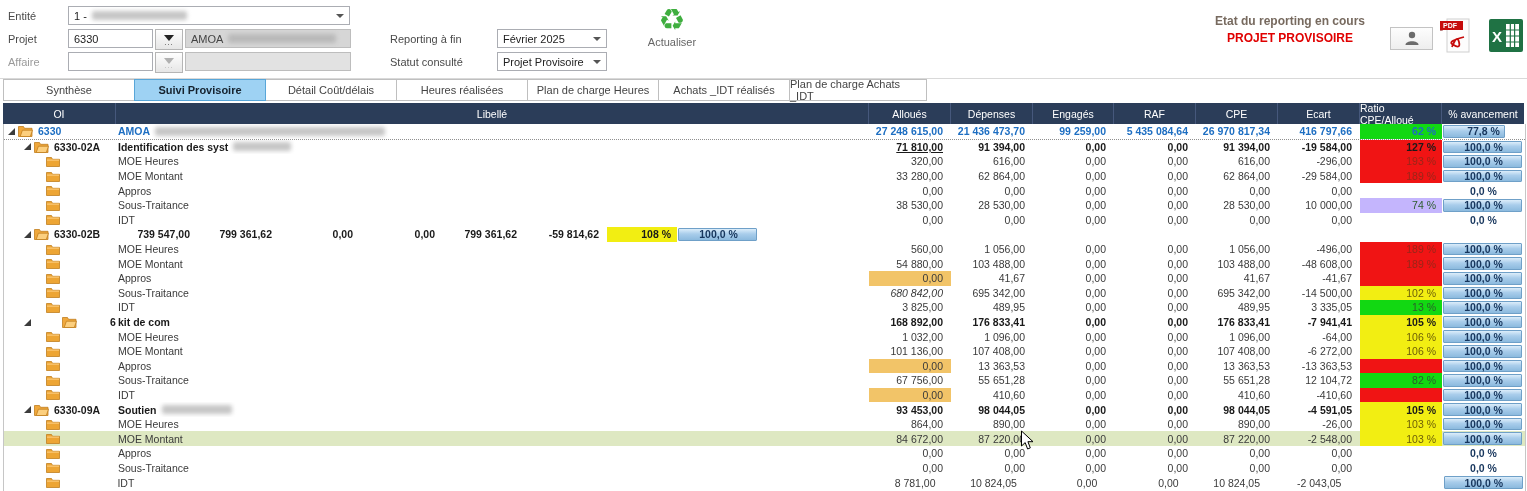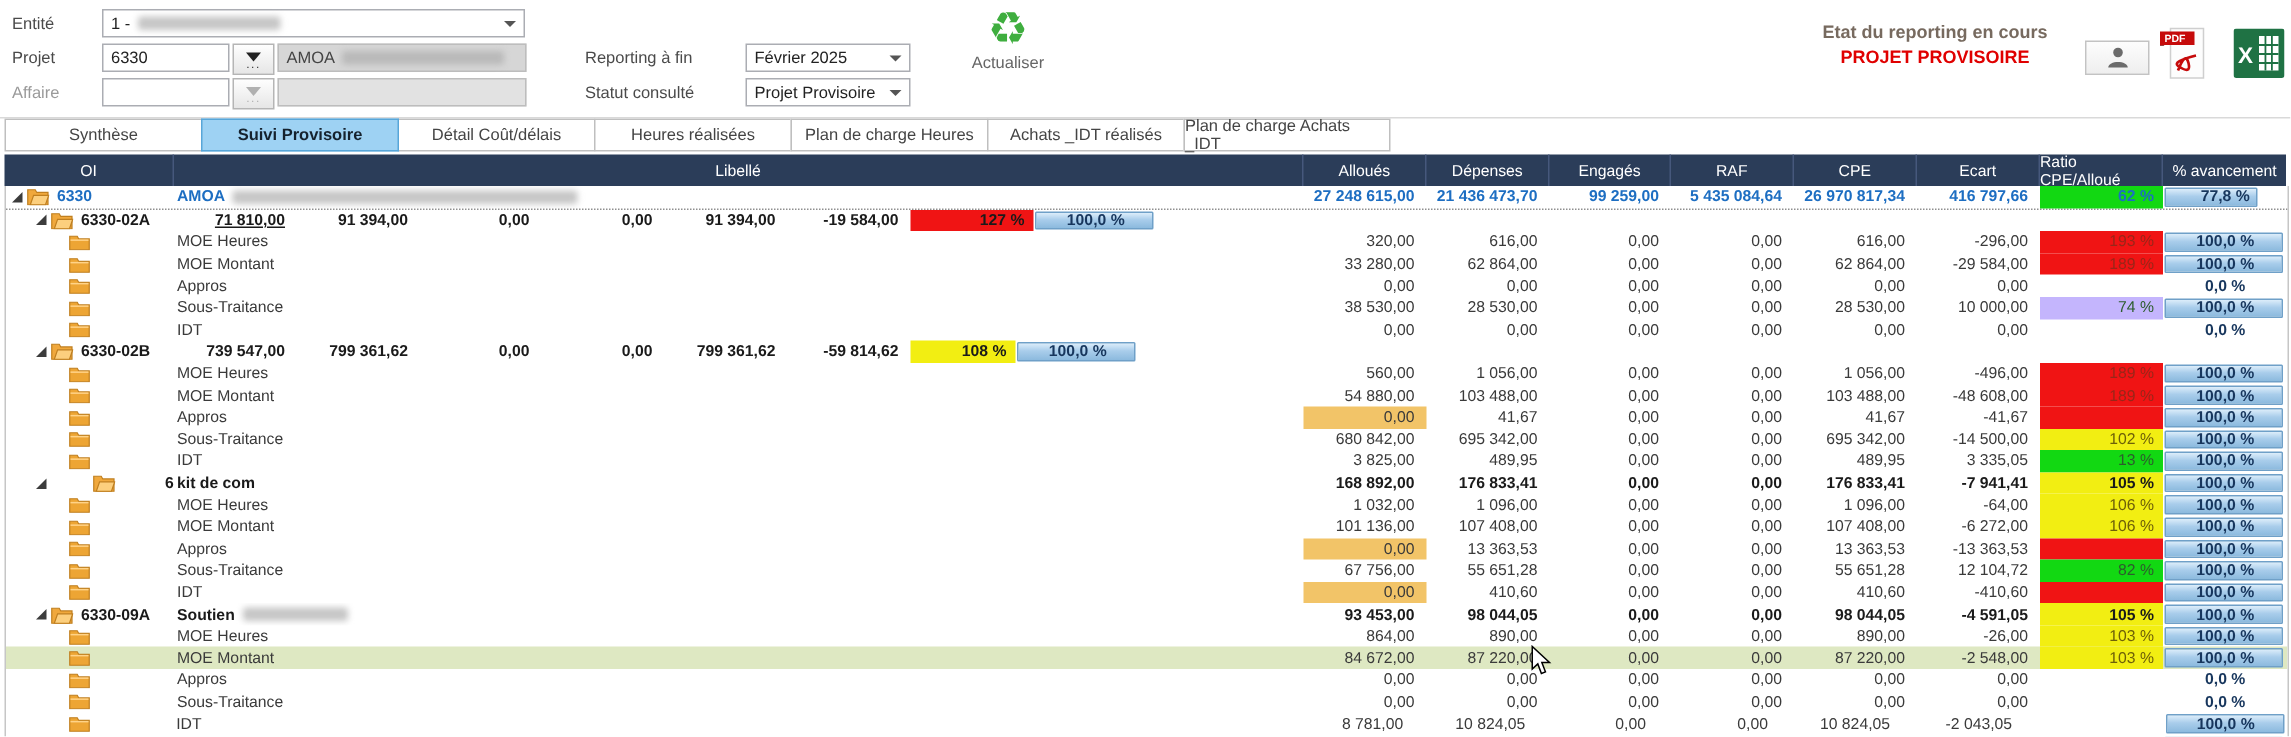--- a/index.html
+++ b/index.html
@@ -199,20 +199,24 @@
       <div class="tcell oicell" style="width: 112px;">
         <span class="tri"></span>
         <span class="fold">
           <svg width="15" height="12" viewBox="0 0 15 12">
             <path d="M0.5 1.5 h5 l1 1.8 h7.5 v8.2 h-13.5 z" fill="#f0a83c" stroke="#c07f1f" stroke-width="0.8"></path>
             <path d="M2.2 11.5 L4.4 5.2 h10.1 L12.3 11.5 z" fill="#fccf7e" stroke="#c07f1f" stroke-width="0.8"></path>
           </svg>
         </span>
         <span>6330-02A</span>
       </div>
+      <div class="tcell libcell" style="width: 753px;">
+        <span>Identification des syst</span>
+        <span class="redact" style="width: 58px;"></span>
+      </div>
       <div class="tcell num" style="width: 82px; text-decoration: underline;">71 810,00</div>
       <div class="tcell num" style="width: 82px;">91 394,00</div>
       <div class="tcell num" style="width: 81px;">0,00</div>
       <div class="tcell num" style="width: 82px;">0,00</div>
       <div class="tcell num" style="width: 82px;">91 394,00</div>
       <div class="tcell num" style="width: 82px;">-19 584,00</div>
       <div class="tcell ratio" style="width: 82px; background: rgb(240, 20, 20);">
         <span style="color: rgb(26, 26, 26);">127 %</span>
       </div>
       <div class="tcell av" style="width: 83px;">
@@ -450,21 +454,21 @@
         <span class="fold">
           <svg width="14" height="11" viewBox="0 0 14 11">
             <path d="M0.5 1.5 h5 l1 1.8 h7 v7.2 h-13 z" fill="#eda534" stroke="#c07f1f" stroke-width="0.8"></path>
             <rect x="1" y="3.6" width="12" height="1" fill="#ffd388"></rect>
           </svg>
         </span>
       </div>
       <div class="tcell libcell" style="width: 753px;">
         <span>Sous-Traitance</span>
       </div>
-      <div class="tcell num" style="width: 82px;">680 842,00</div>
+      <div class="tcell num" style="width: 82px; font-style: italic;">680 842,00</div>
       <div class="tcell num" style="width: 82px;">695 342,00</div>
       <div class="tcell num" style="width: 81px;">0,00</div>
       <div class="tcell num" style="width: 82px;">0,00</div>
       <div class="tcell num" style="width: 82px;">695 342,00</div>
       <div class="tcell num" style="width: 82px;">-14 500,00</div>
       <div class="tcell ratio" style="width: 82px; background: rgb(242, 238, 18);">
         <span style="color: rgb(110, 96, 8);">102 %</span>
       </div>
       <div class="tcell av" style="width: 83px;">
         <div class="bar" style="width: 79px;"></div>

